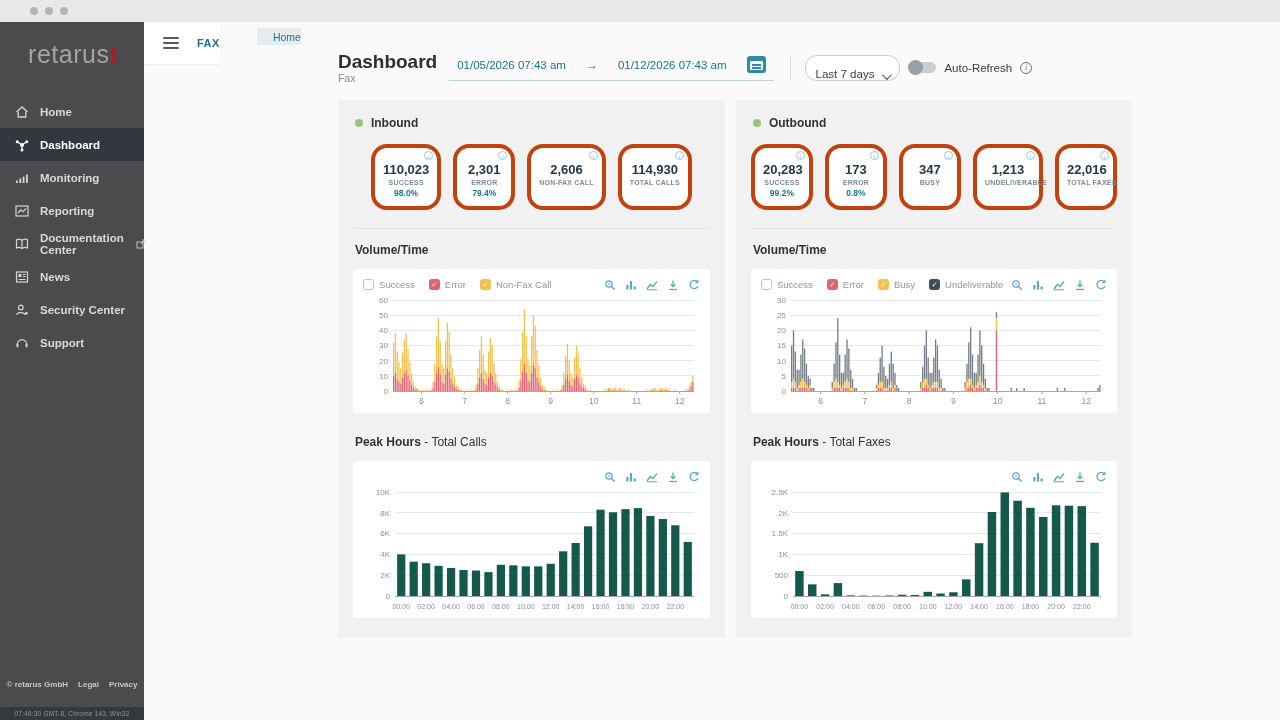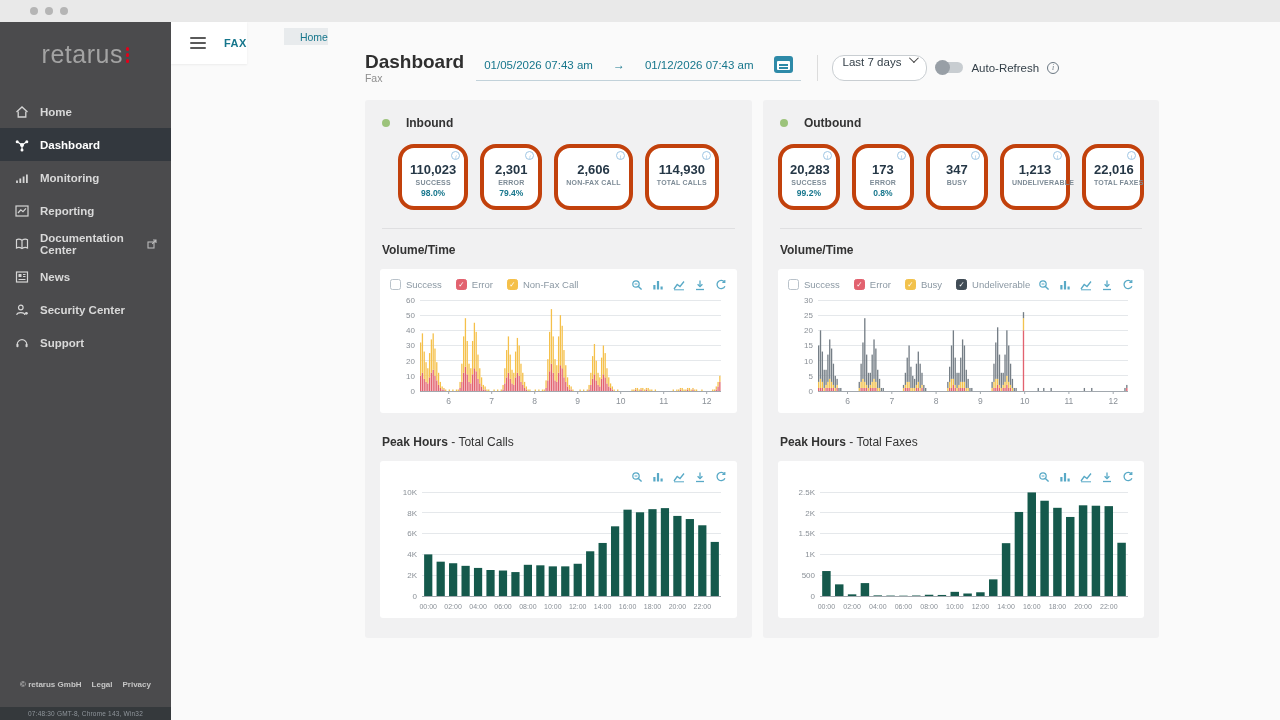--- a/index.html
+++ b/index.html
@@ -5,21 +5,21 @@
   * { margin:0; padding:0; box-sizing:border-box; }
   html,body { width:1280px; height:720px; overflow:hidden; font-family:"Liberation Sans", sans-serif; background:#fafafa; }
 
   
   .titlebar { height:22px; background:#e9e9e9; display:flex; align-items:center; padding-left:30px; }
   .titlebar .dot { width:8px; height:8px; border-radius:50%; background:#b5b5b5; margin-right:7px; }
 
   .app { display:flex; height:698px; }
 
   
-  .sidebar { width:171px; background:#4b4b4d; color:#dadada; display:flex; flex-direction:column; position:relative; flex-shrink:0; }
+  .sidebar { width:144px; background:#4b4b4d; color:#dadada; display:flex; flex-direction:column; position:relative; flex-shrink:0; }
   .logo-row { display:flex; align-items:flex-start; justify-content:center; padding:18px 0 26px 0; }
   .logo-text { font-size:25px; color:#a3a3a3; letter-spacing:.5px; font-weight:400; }
   .logo-dots { display:flex; flex-direction:column; gap:2.5px; margin:7px 0 0 3px; }
   .logo-dots i { width:3.5px; height:3.5px; border-radius:50%; background:#e2001a; }
   .side-nav { flex:1; }
   .nav-item { display:flex; align-items:center; gap:10px; height:33px; padding:0 14px; font-size:11.5px; font-weight:700; color:#d9d9d9; cursor:pointer; }
   .nav-item.active { background:#33383e; color:#ffffff; }
   .nav-item svg { flex-shrink:0; }
   .ext { margin-left:2px; opacity:.8; }
   .side-footer { font-size:8px; color:#c6c6c6; display:flex; gap:10px; justify-content:center; padding-bottom:18px; font-weight:700; }
@@ -39,34 +39,34 @@
   .dash-header { display:flex; align-items:center; margin:30px 0 16px 0; }
   .dh-title h1 { font-size:19px; font-weight:700; color:#2f2f2f; line-height:1.05; }
   .dh-title div { font-size:10.5px; color:#8e8e8e; }
   .date-range { display:flex; align-items:center; gap:20px; border-bottom:1px solid #c2d2da; padding:2px 8px 7px 8px; margin-left:12px; }
   .date-val { font-size:11.5px; color:#16768c; cursor:text; }
   .arrow { color:#16768c; font-size:12px; }
   .cal-btn { width:19px; height:17px; background:#2e8aa8; border-radius:3px; position:relative; cursor:pointer; }
   .cal-btn:before { content:""; position:absolute; left:3px; right:3px; top:5px; bottom:3px; background:#fff; border-radius:1px; }
   .cal-btn:after { content:""; position:absolute; left:5px; right:5px; top:8px; height:1.5px; background:#2e8aa8; box-shadow:0 3px 0 #2e8aa8; }
   .vdiv { width:1px; height:26px; background:#dcdcdc; margin:0 14px 0 16px; }
-  .range-select { border:1px solid #c9ced2; border-radius:12px; background:#fff; height:26px; display:flex; align-items:flex-start; gap:8px; padding:0 10px; font-size:11.5px; color:#333f48; cursor:pointer; }
+  .range-select { border:1px solid #c9ced2; border-radius:12px; background:#fff; height:26px; display:flex; align-items:flex-end; gap:8px; padding:0 10px; font-size:11.5px; color:#333f48; cursor:pointer; }
   .chev { width:7px; height:7px; border-right:1.5px solid #444; border-bottom:1.5px solid #444; transform:rotate(45deg) translateY(-2px); }
   .toggle-wrap { display:flex; align-items:center; gap:8px; margin-left:9px; }
   .toggle { width:27px; height:11px; background:#c8cdd1; border-radius:6px; position:relative; cursor:pointer; }
   .toggle .knob { position:absolute; left:-1px; top:-2px; width:15px; height:15px; border-radius:50%; background:#989fa6; }
   .toggle-label { font-size:11.5px; color:#333f48; }
   .info-circ { width:12px; height:12px; border:1px solid #6a7782; border-radius:50%; color:#6a7782; font-size:8px; display:inline-flex; align-items:center; justify-content:center; font-family:"Liberation Serif",serif; font-style:italic; cursor:pointer; }
 
   
   .panels { display:flex; gap:11px; align-items:flex-start; }
   .panel { background:#f1f1f2; border-radius:3px; padding:14px 15px 16px 15px; }
   .panel.inb { width:387px; }
   .panel.outb { width:396px; }
-  .panel-head { display:flex; align-items:center; gap:16px; margin:2px 0 14px 2px; }
+  .panel-head { display:flex; align-items:center; gap:8px; margin:2px 0 14px 2px; }
   .status-dot { width:8px; height:8px; border-radius:50%; background:#9cc37b; }
   .panel-title { font-size:12px; font-weight:700; color:#333; }
   .cards { display:flex; gap:12px; justify-content:center; }
   .stat-card { background:#fff; border:4px solid #c2410c; border-radius:16px; min-width:62px; padding:14px 8px 8px 8px; position:relative; text-align:center; }
   .info-i { position:absolute; top:3px; right:4px; width:9px; height:9px; border:1px solid #9fc6e4; border-radius:50%; color:#9fc6e4; font-size:6.5px; line-height:9px; text-align:center; font-family:"Liberation Serif",serif; font-style:italic; cursor:pointer; }
   .sc-val { font-size:13px; font-weight:700; color:#253746; }
   .sc-lbl { font-size:7px; font-weight:700; color:#7d8b96; letter-spacing:.2px; margin-top:2px; white-space:nowrap; }
   .sc-pct { font-size:8.5px; font-weight:700; color:#16768c; margin-top:2px; }
   .panel-div { border:none; border-top:1px solid #dfdfe1; margin:18px 2px 14px 2px; }
   .sec-title { font-size:12px; font-weight:700; color:#333; margin:0 0 12px 2px; }

